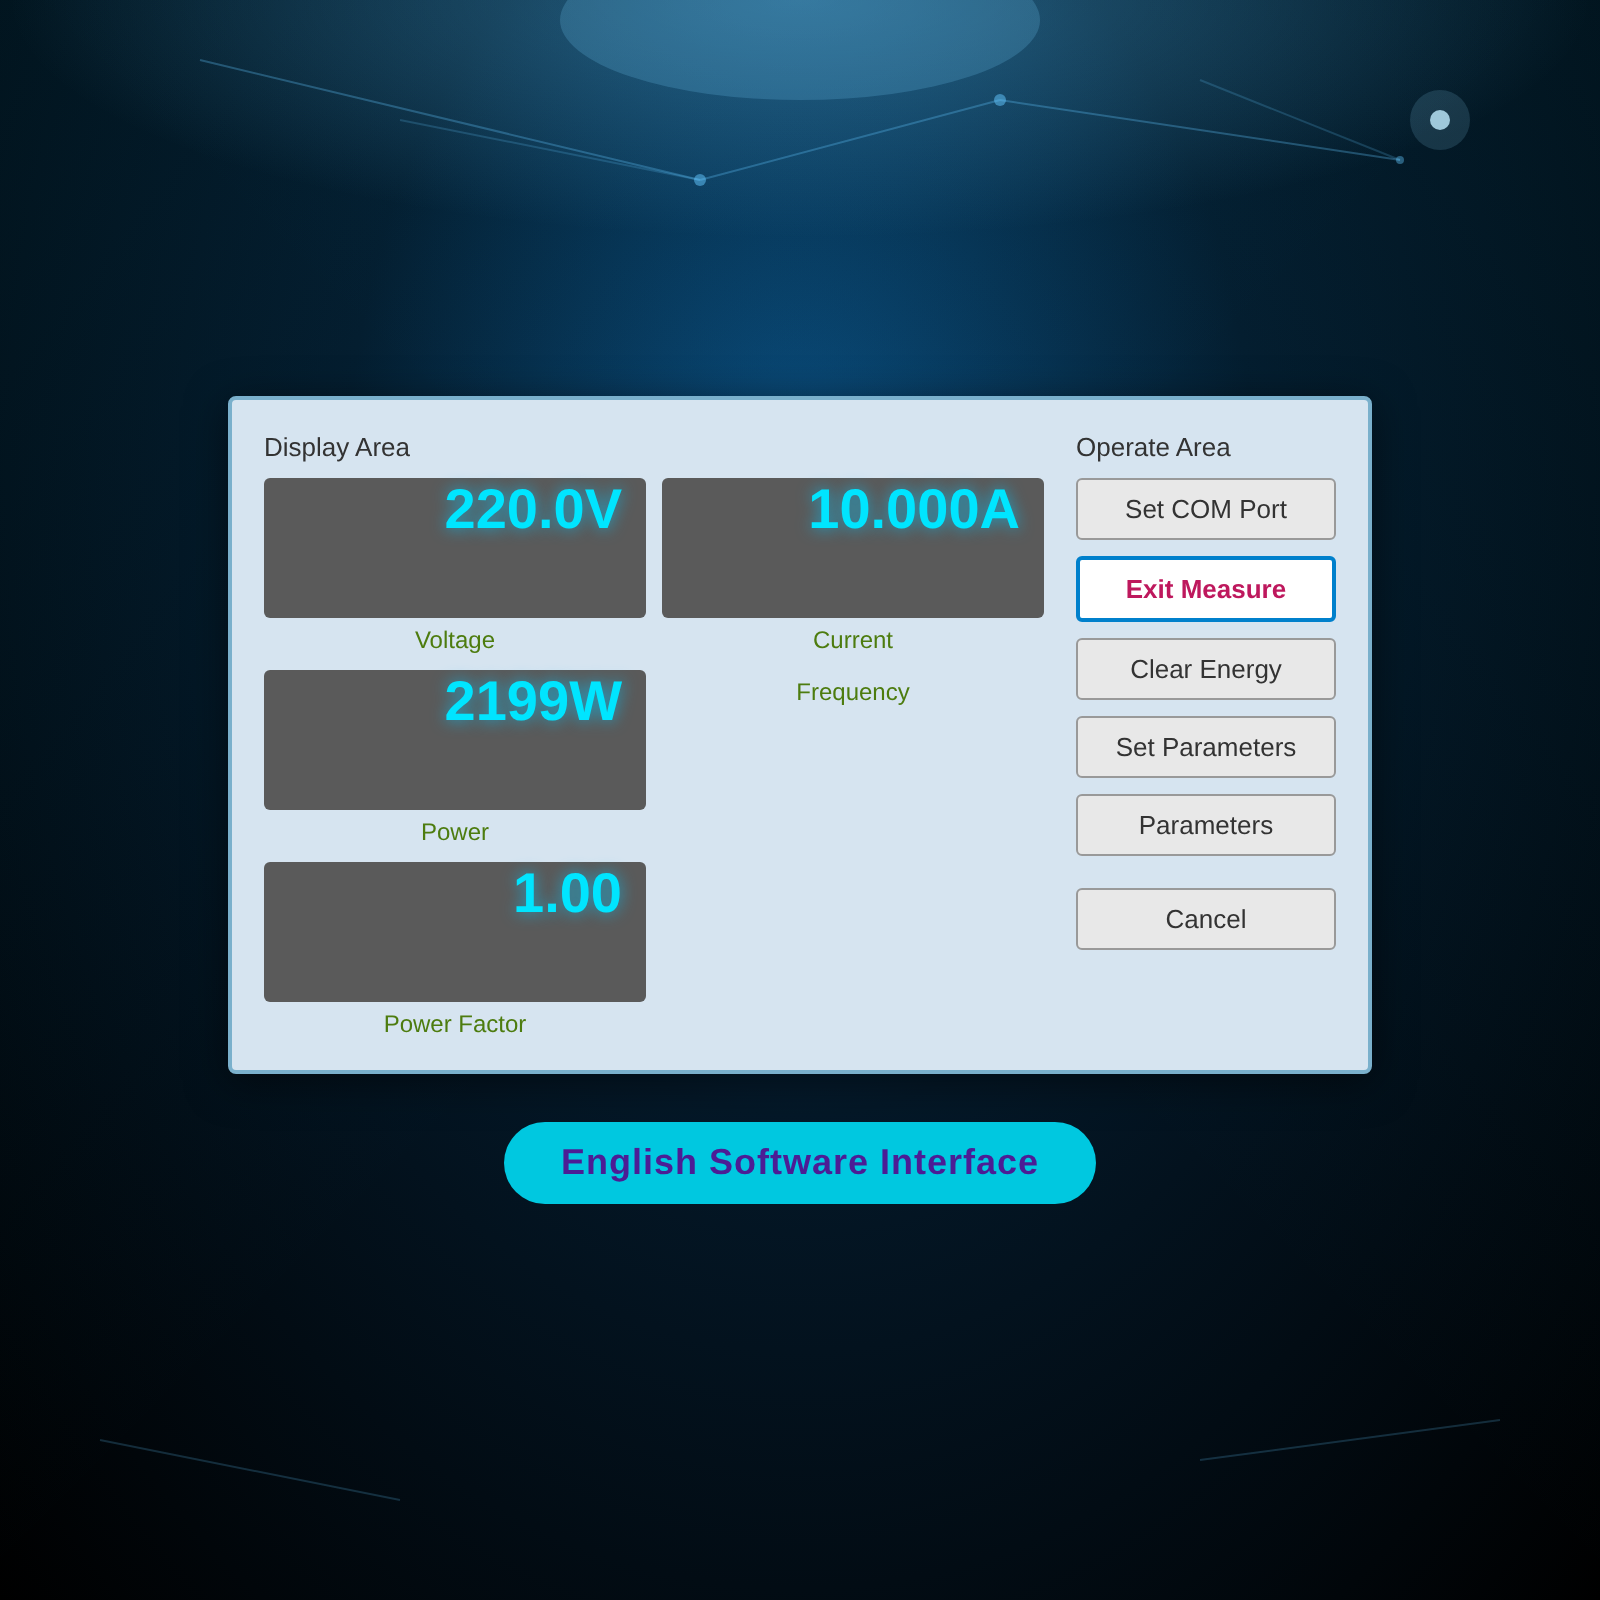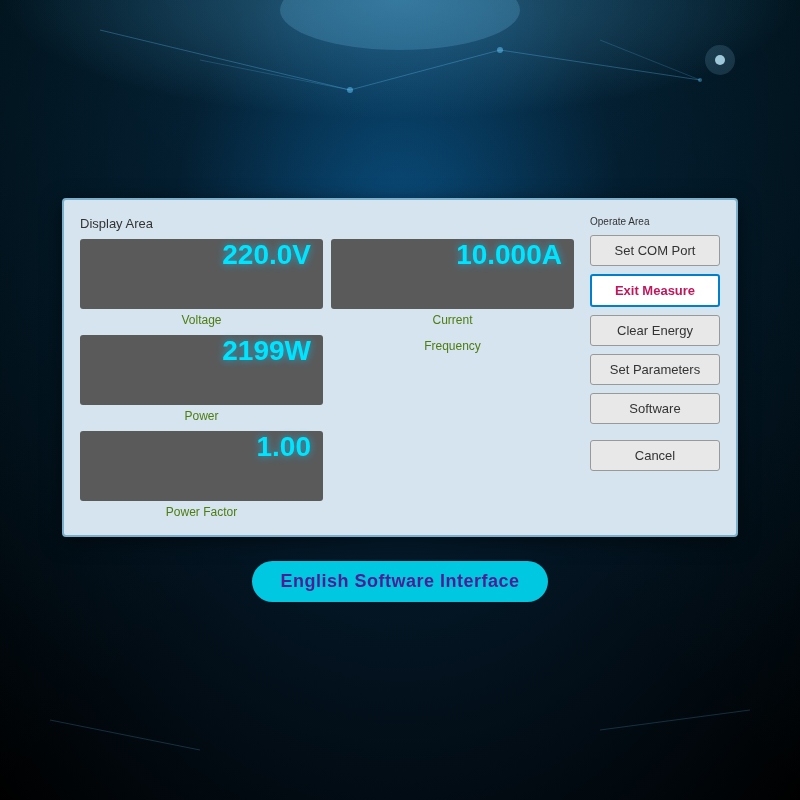--- a/index.html
+++ b/index.html
@@ -53,21 +53,21 @@
       justify-content: center;
       padding: 20px;
     }
 
     
     .app-window {
       background: #d6e4f0;
       border: 2px solid #7ab0cc;
       border-radius: 4px;
       padding: 16px;
-      width: 676px;
+      width: 572px;
       box-shadow: 0 4px 20px rgba(0,0,0,0.5);
     }
 
     .app-window-inner {
       display: flex;
       gap: 16px;
     }
 
     
     .display-area {
@@ -118,21 +118,21 @@
     }
 
     
     .operate-area {
       width: 130px;
       display: flex;
       flex-direction: column;
     }
 
     .operate-area-title {
-      font-size: 10px;
+      font-size: 13px;
       color: #333;
       margin-bottom: 8px;
       text-align: left;
     }
 
     .operate-buttons {
       display: flex;
       flex-direction: column;
       gap: 8px;
     }
@@ -259,21 +259,21 @@
       </div>
 
       <div class="operate-area">
         <div class="operate-area-title">Operate Area</div>
         <div class="operate-buttons">
 
           <button class="op-button">Set COM Port</button>
           <button class="op-button active">Exit Measure</button>
           <button class="op-button">Clear Energy</button>
           <button class="op-button">Set Parameters</button>
-          <button class="op-button">Software</button>
+          <button class="op-button">Parameters</button>
           <button class="op-button spacer">Cancel</button>
 
         </div>
       </div>
 
     </div>
   </div>
 
   <div class="bottom-label">
     <div class="bottom-label-text">English Software Interface</div>

